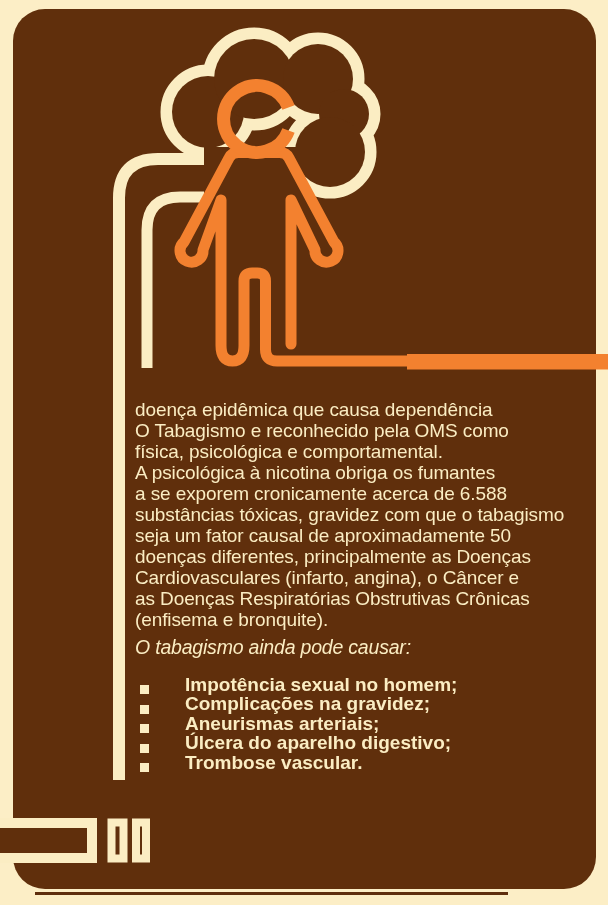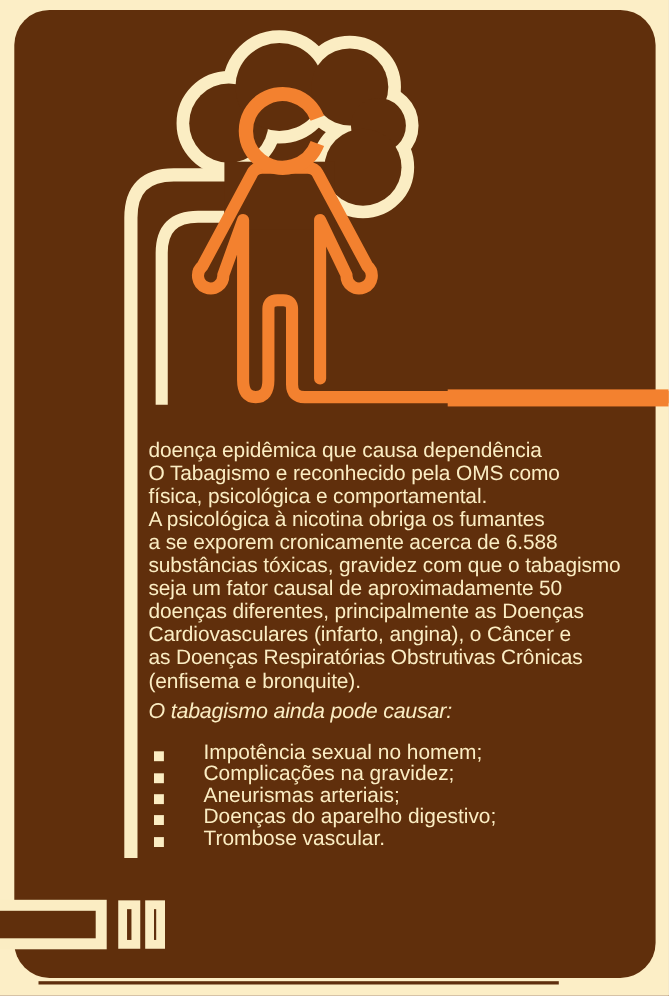--- a/index.html
+++ b/index.html
@@ -51,24 +51,25 @@
     white-space:nowrap;
   }
   .causes-list{
     position:absolute;
     left:5px;top:675px;
     list-style:none;margin:0;padding:0;
     font-size:19px;
   }
   .causes-list li{
     display:flex;
-    align-items:center;
+    align-items:flex-end;
     height:19.4px;
     line-height:19.4px;
     white-space:nowrap;
+    font-weight:bold;
   }
   .bullet{
     flex:0 0 auto;
     width:9px;height:9px;
     background:#FBEDC3;
     margin:6px 36px 0 0;
   }
 </style>
 </head>
 <body>
@@ -161,21 +162,21 @@
       <li>
         <span class="bullet"></span>
         <span>Complicações na gravidez;</span>
       </li>
       <li>
         <span class="bullet"></span>
         <span>Aneurismas arteriais;</span>
       </li>
       <li>
         <span class="bullet"></span>
-        <span>Doenças do aparelho digestivo;</span>
+        <span>Úlcera do aparelho digestivo;</span>
       </li>
       <li>
         <span class="bullet"></span>
         <span>Trombose vascular.</span>
       </li>
     </ul>
   </div>
 
 </div>
 

